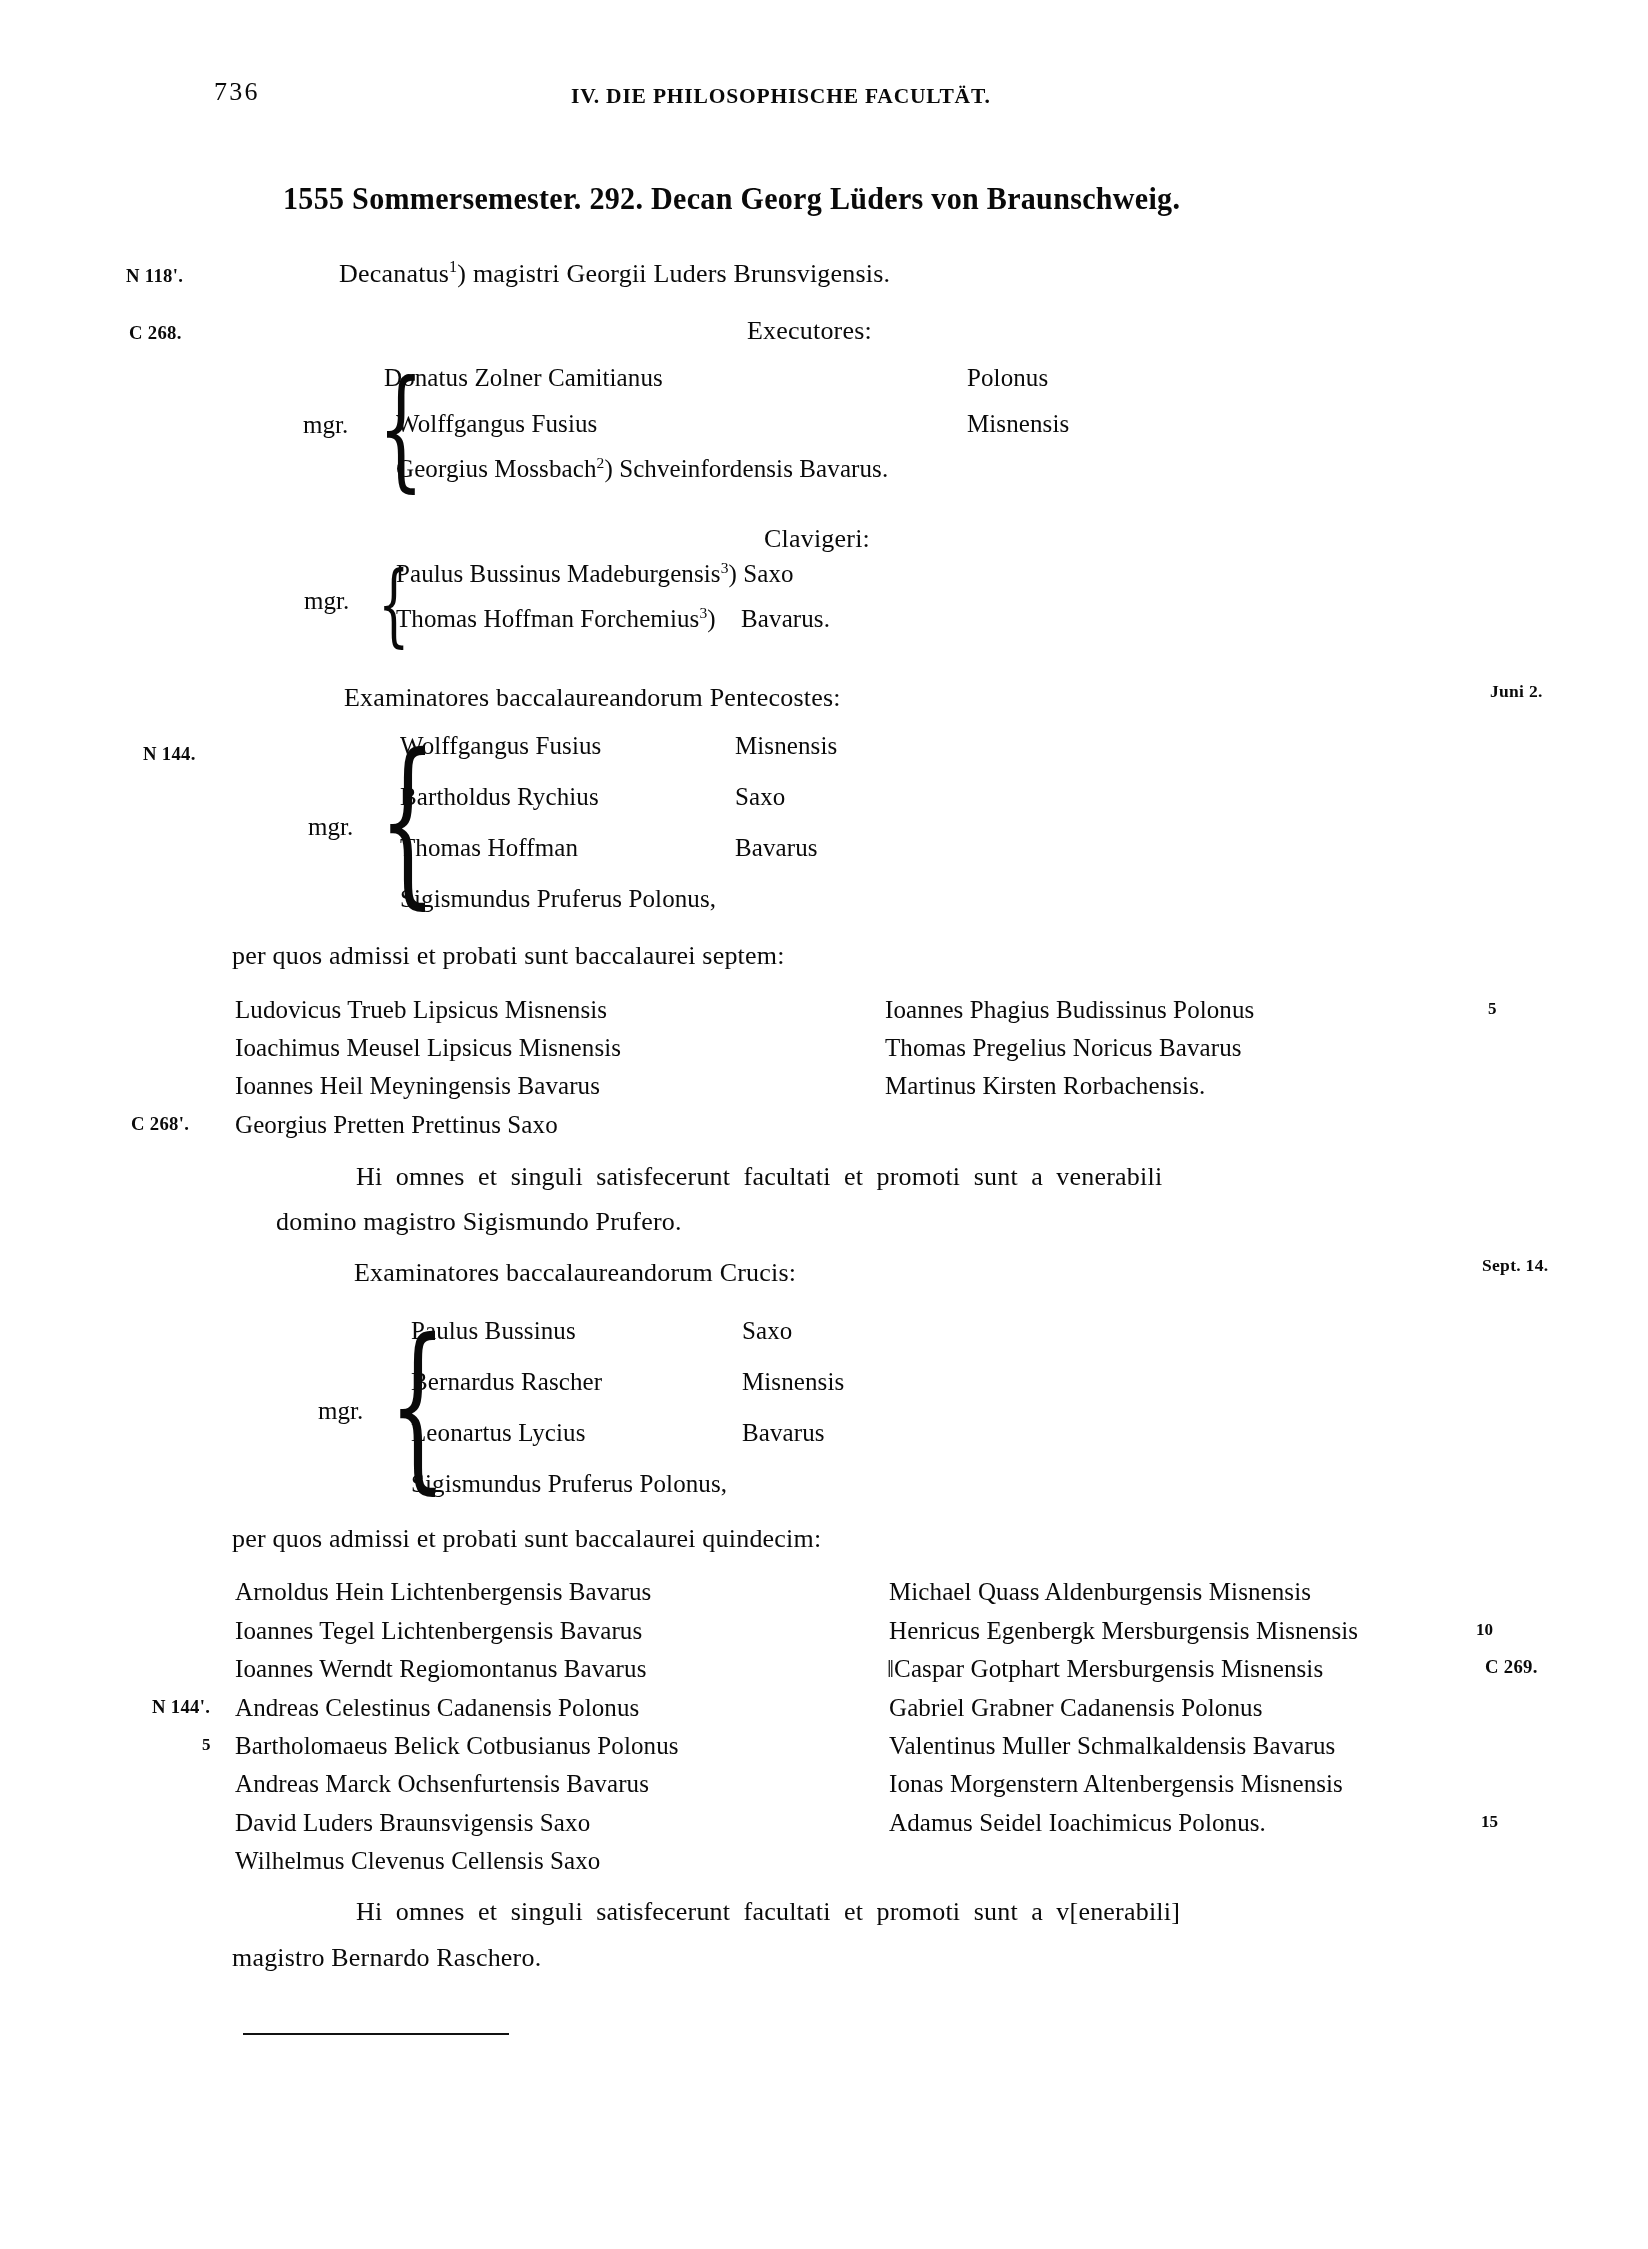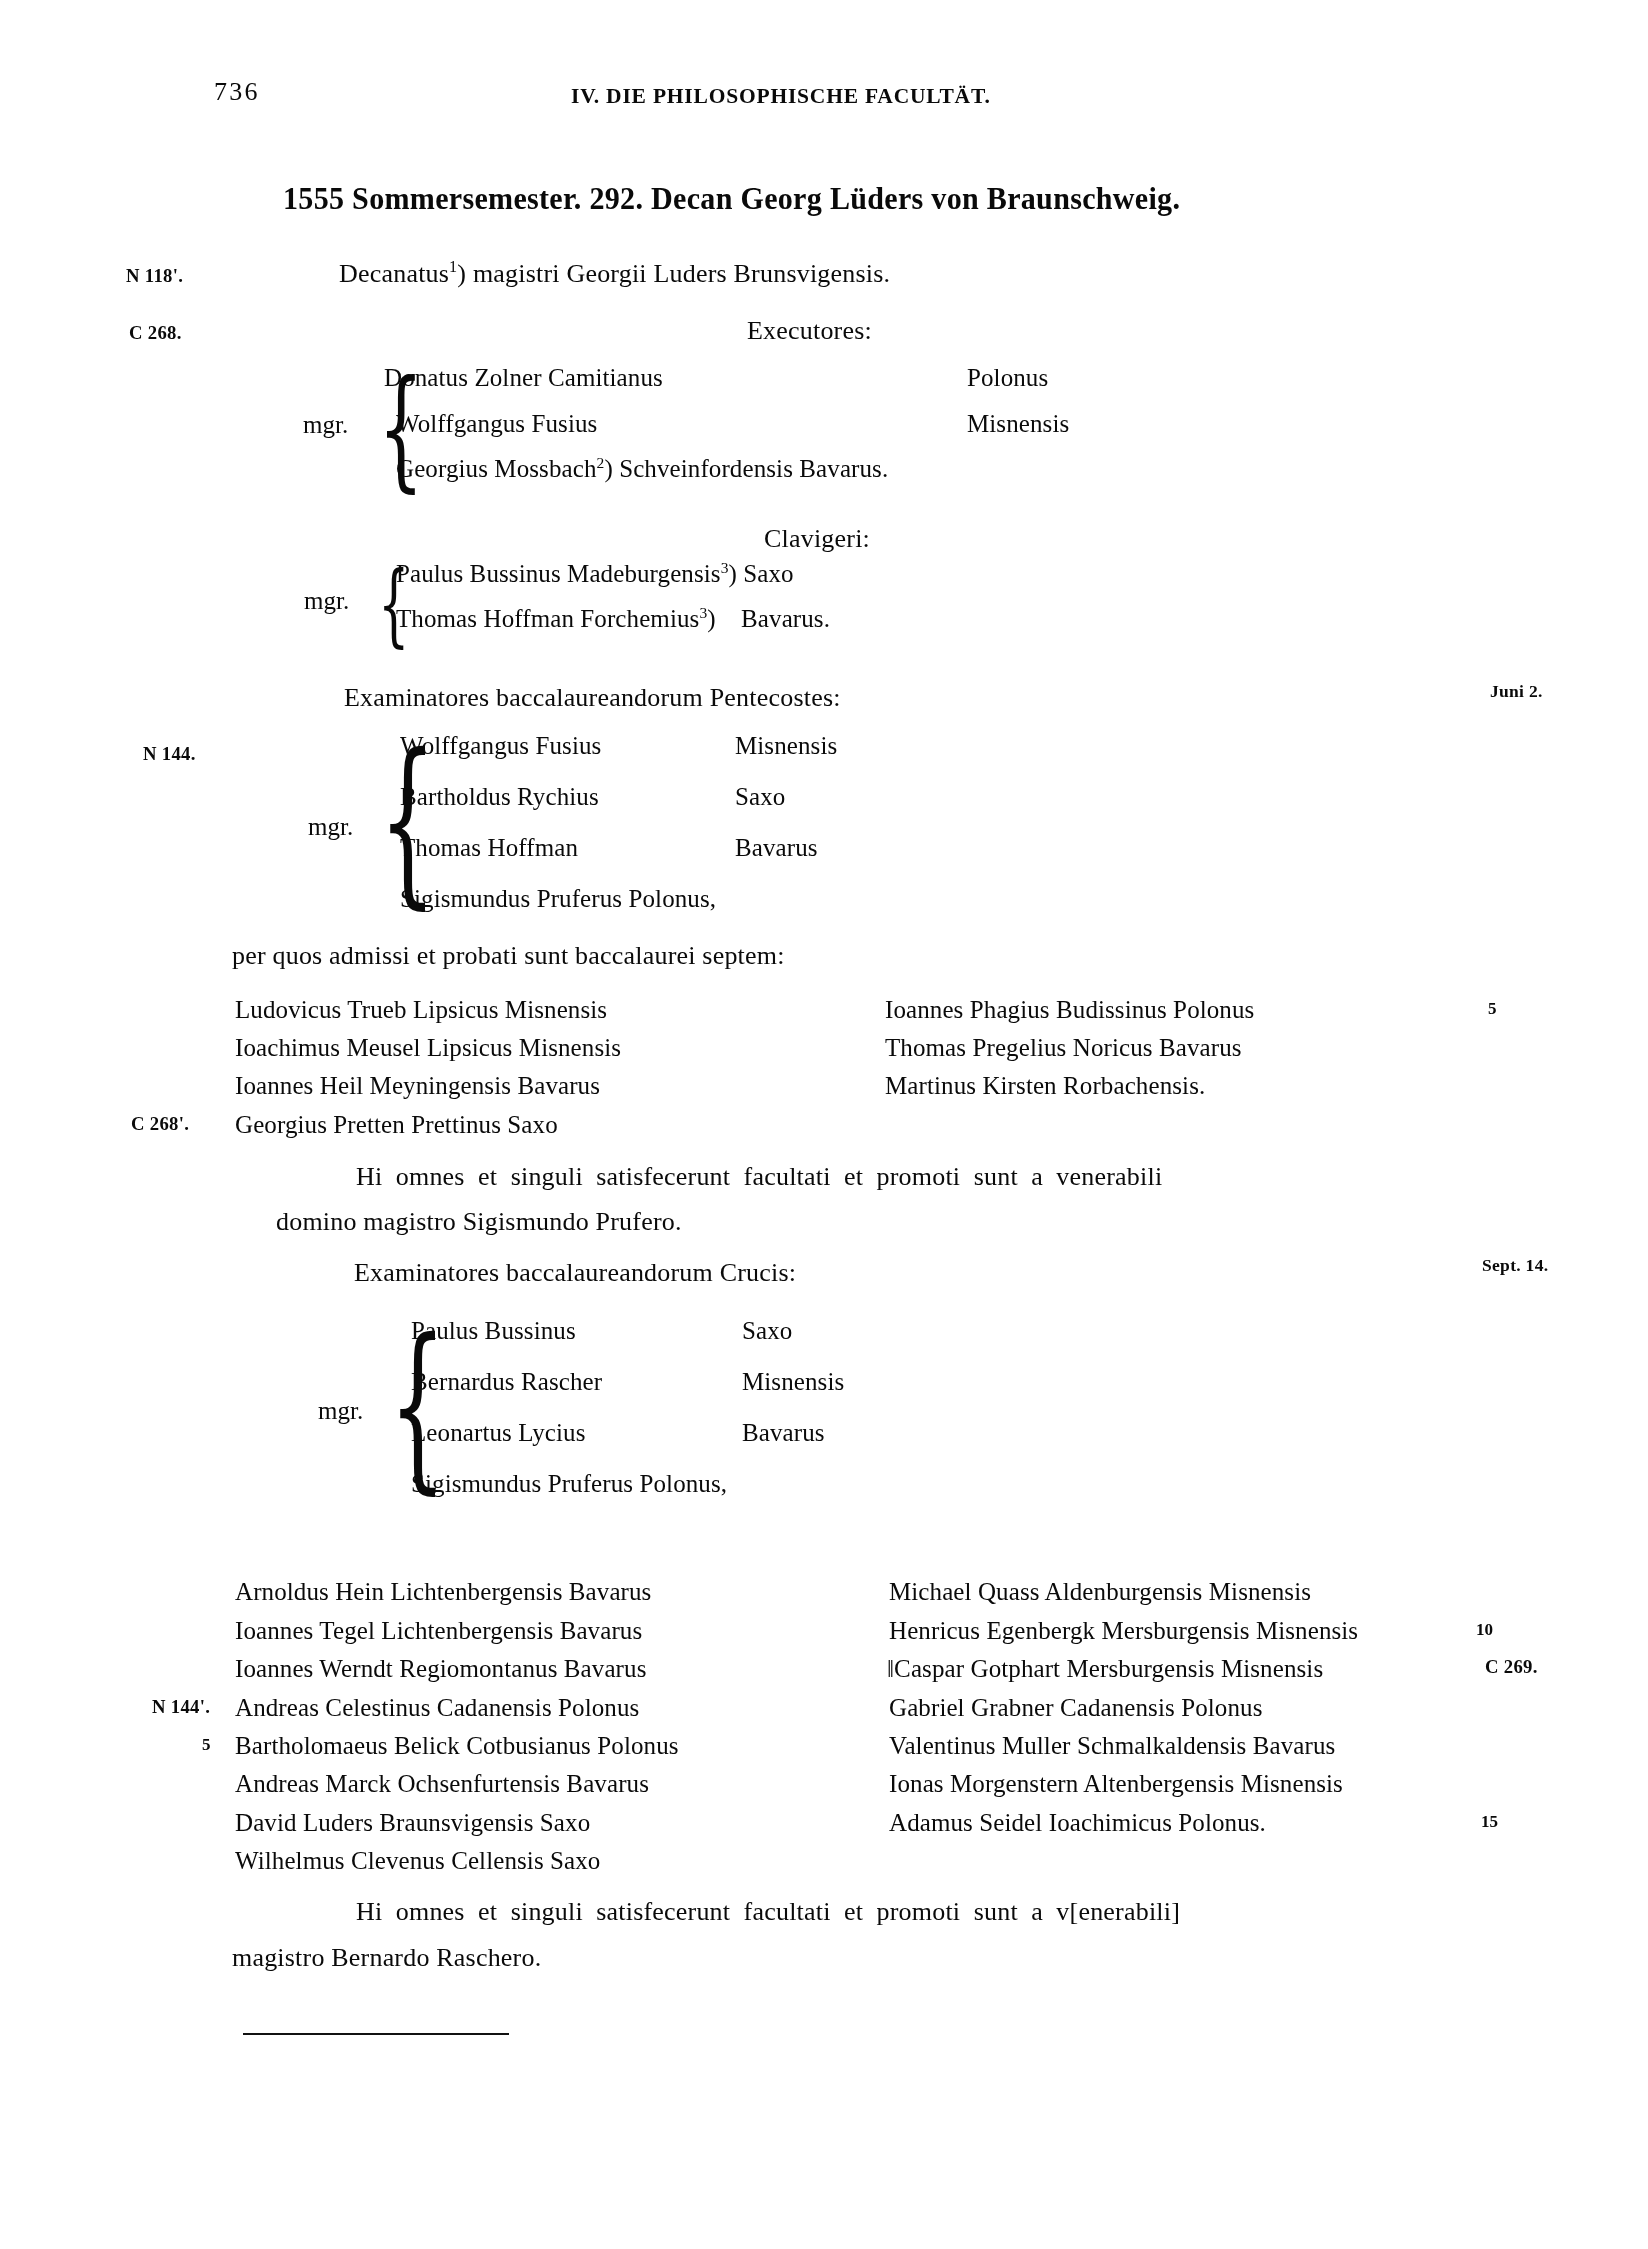--- a/index.html
+++ b/index.html
@@ -198,20 +198,21 @@
   <div class="t entry" style="left:742px; top:1318px;">Saxo</div>
 
   <div class="t entry" style="left:411px; top:1369px;">Bernardus Rascher</div>
   <div class="t entry" style="left:742px; top:1369px;">Misnensis</div>
 
   <div class="t entry" style="left:411px; top:1420px;">Leonartus Lycius</div>
   <div class="t entry" style="left:742px; top:1420px;">Bavarus</div>
 
   <div class="t entry" style="left:411px; top:1471px;">Sigismundus Pruferus Polonus,</div>
 
+  <div class="t body-line" style="left:232px; top:1526px;">per quos admissi et probati sunt baccalaurei quindecim:</div>
 
   <div class="t list-name" style="left:235px; top:1579px;">Arnoldus Hein Lichtenbergensis Bavarus</div>
   <div class="t list-name" style="left:235px; top:1618px;text-align:right;">Ioannes Tegel Lichtenbergensis Bavarus</div>
   <div class="t list-name" style="left:235px; top:1656px;">Ioannes Werndt Regiomontanus Bavarus</div>
 
   <div class="t marginal" style="left:152px; top:1698px;">N 144'.</div>
   <div class="t list-name" style="left:235px; top:1695px;">Andreas Celestinus Cadanensis Polonus</div>
 
   <div class="t linenum" style="left:202px; top:1736px;">5</div>
   <div class="t list-name" style="left:235px; top:1733px;">Bartholomaeus Belick Cotbusianus Polonus</div>

